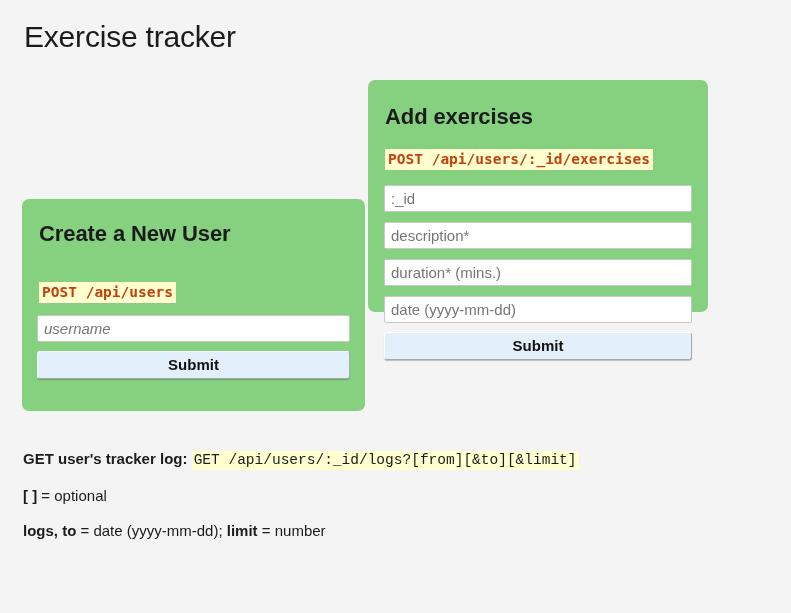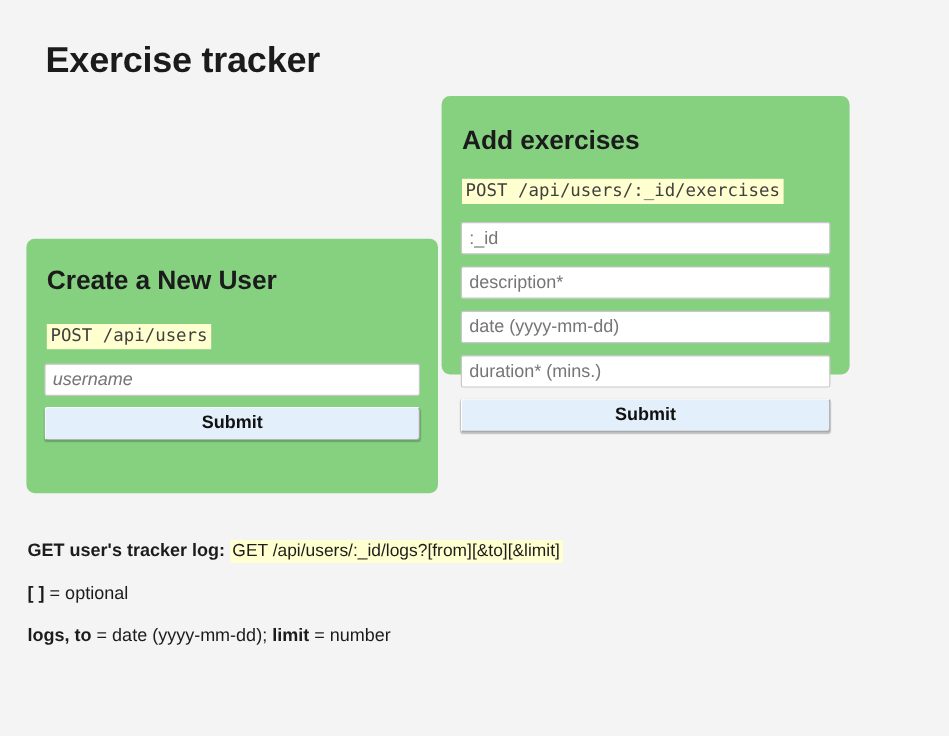--- a/index.html
+++ b/index.html
@@ -14,24 +14,24 @@
     color: #1c1c1c;
     overflow: hidden;
     position: relative;
   }
 
   #page-title {
     position: absolute;
     left: 22px;
     top: 18px;
     font-size: 30px;
-    font-weight: bold;
+    font-weight: normal;
     letter-spacing: -0.2px;
     color: #1b1b1b;
-    margin: 16px;
+    margin: 2px;
   }
 
   .panel {
     position: absolute;
     background: #85d180;
     border-radius: 7px;
     box-sizing: border-box;
   }
 
   #panel-create-user {
@@ -59,27 +59,28 @@
   }
 
   #panel-create-user .panel-title { margin-left: 2px; }
   #panel-add-exercises .panel-title { margin-left: 1px; }
 
   .code-snippet {
     display: inline-block;
     background: #ffffcf;
     font-family: "DejaVu Sans Mono", monospace;
     font-size: 14.5px;
-    color: #404040;
+    color: #c2410c;
     padding: 1px 3px 2px 3px;
     line-height: 1.25;
     white-space: pre;
+    font-weight: bold;
   }
 
-  #panel-create-user .snippet-row { margin-top: 23px; margin-left: 2px; }
+  #panel-create-user .snippet-row { margin-top: 35px; margin-left: 2px; }
   #panel-add-exercises .snippet-row { margin-top: 19px; margin-left: 1px; }
 
   .field {
     display: block;
     box-sizing: border-box;
     width: 100%;
     height: 27px;
     margin-top: 10px;
     padding: 2px 6px;
     background: #ffffff;
@@ -130,21 +131,21 @@
     font-size: 15px;
     line-height: 1.15;
     color: #1c1c1c;
     margin: 0 0 18px 0;
     white-space: nowrap;
   }
   .note-line:last-child { margin-bottom: 0; }
   .note-bold { font-weight: bold; }
   .note-code {
     background: #ffffcf;
-    font-family: Liberation Sans, sans-serif;
+    font-family: Liberation Mono, monospace;
     font-size: 14.5px;
     padding: 1px 2px 2px 2px;
   }
 </style>
 </head>
 <body>
 
 <h1 id="page-title">Exercise tracker</h1>
 
 <section class="panel" id="panel-create-user">
@@ -157,22 +158,22 @@
 </section>
 
 <section class="panel" id="panel-add-exercises">
   <h2 class="panel-title">Add exercises</h2>
   <div class="snippet-row">
     <code class="code-snippet">POST /api/users/:_id/exercises</code>
   </div>
   <div class="fields-group">
     <input class="field" type="text" placeholder=":_id" style="">
     <input class="field" type="text" placeholder="description*" style="">
+    <input class="field" type="text" placeholder="duration* (mins.)" style="">
     <input class="field" type="text" placeholder="date (yyyy-mm-dd)" style="">
-    <input class="field" type="text" placeholder="duration* (mins.)" style="">
   </div>
   <button class="submit-button">Submit</button>
 </section>
 
 <div id="notes">
   <p class="note-line">
     <span class="note-bold">GET user's tracker log:</span>
     <span class="note-code">GET /api/users/:_id/logs?[from][&amp;to][&amp;limit]</span>
   </p>
   <p class="note-line">

